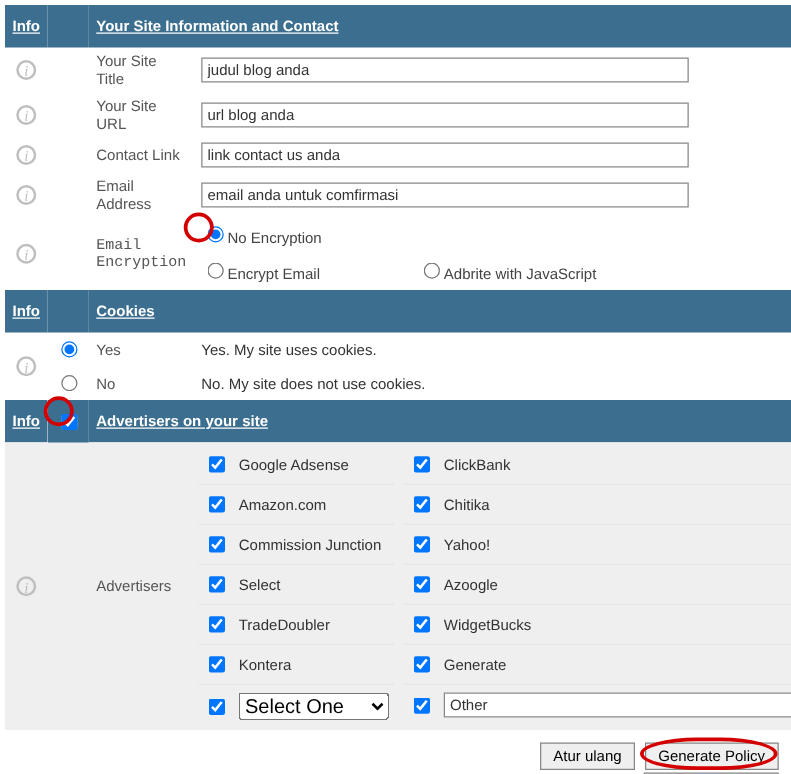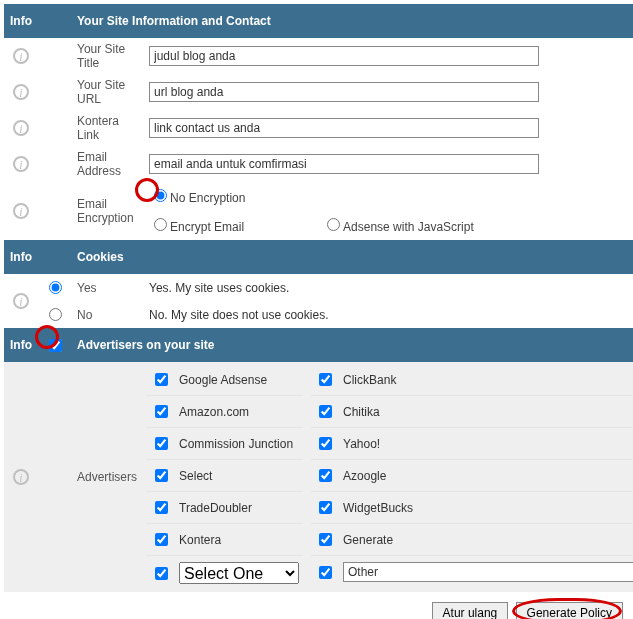--- a/index.html
+++ b/index.html
@@ -7,21 +7,21 @@
     margin: 0;
     padding: 4px;
     font-family: Verdana, Arial, sans-serif;
     font-size: 12px;
     color: #333;
     background: #fff;
     width: 633px;
   }
   table.main { border-collapse: collapse; width: 100%; }
   td { padding: 4px 6px; vertical-align: middle; }
-  .header-row td { background: #3b6e8f; color: #fff; font-weight: bold; height: 34px; }
+  .header-row td { background: #3b6e8f; color: #fff; font-weight: bold; height: 34px; text-decoration: underline; }
   .info-col { width: 38px; text-align: center; }
   .chk-col { width: 22px; text-align: center; }
   .label-col { width: 110px; color: #555; }
   input[type=text] {
     width: 390px;
     font-family: Verdana, Arial, sans-serif;
     font-size: 12px;
     padding: 2px 4px;
     border: 1px solid #888;
     height: 20px;
@@ -98,45 +98,45 @@
   <tr>
     <td class="info-col"><span class="info-icon">i</span></td>
     <td class="chk-col"></td>
     <td class="label-col">Your Site URL</td>
     <td><input type="text" value="url blog anda" style=""></td>
   </tr>
 
   <tr>
     <td class="info-col"><span class="info-icon">i</span></td>
     <td class="chk-col"></td>
-    <td class="label-col">Kontera Link</td>
+    <td class="label-col">Contact Link</td>
     <td><input type="text" value="link contact us anda" style=""></td>
   </tr>
 
   <tr>
     <td class="info-col"><span class="info-icon">i</span></td>
     <td class="chk-col"></td>
     <td class="label-col">Email Address</td>
     <td><input type="text" class="focused" value="email anda untuk comfirmasi" style=""></td>
   </tr>
 
   <tr>
     <td class="info-col" rowspan="2" style="vertical-align:middle;"><span class="info-icon">i</span></td>
     <td class="chk-col" rowspan="2"></td>
-    <td class="label-col" rowspan="2" style="vertical-align:middle;">Email Encryption</td>
+    <td class="label-col" rowspan="2" style="vertical-align:middle;font-family:Liberation Mono, monospace;">Email Encryption</td>
     <td class="radio-row rel">
       <span class="red-circle" style="width:24px;height:24px;left:-8px;top:-4px;"></span>
       <label><input type="radio" name="enc" checked="" style=""><span>No Encryption</span></label>
     </td>
   </tr>
   <tr>
     <td class="radio-row">
       <div class="radio-group">
         <label><input type="radio" name="enc" style=""><span>Encrypt Email</span></label>
-        <label><input type="radio" name="enc" style=""><span>Adsense with JavaScript</span></label>
+        <label><input type="radio" name="enc" style=""><span>Adbrite with JavaScript</span></label>
       </div>
     </td>
   </tr>
 
   <tr class="header-row">
     <td class="info-col">Info</td>
     <td class="chk-col"></td>
     <td colspan="2">Cookies</td>
   </tr>
   <tr>

